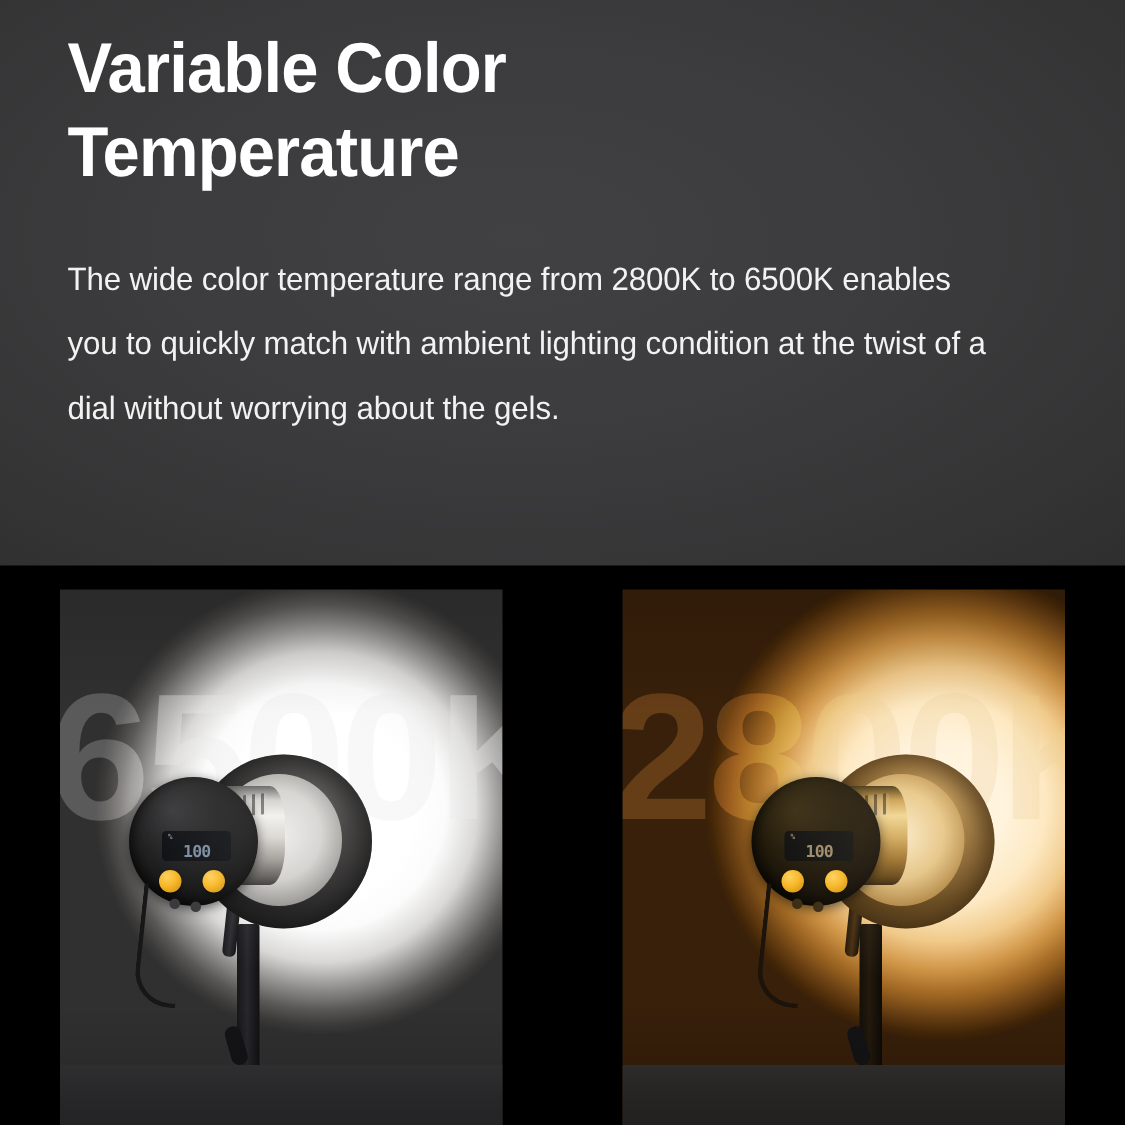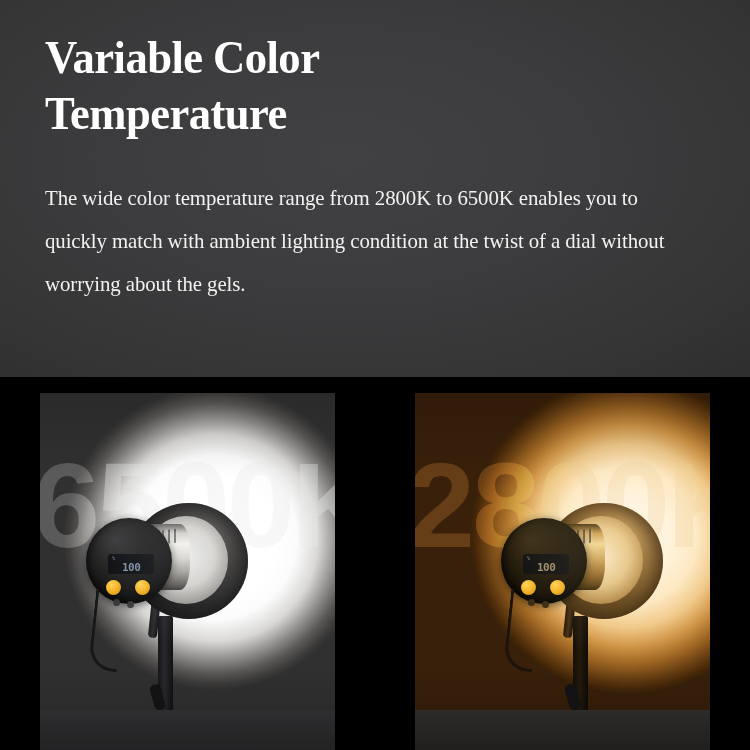--- a/index.html
+++ b/index.html
@@ -28,23 +28,22 @@
         #3c3c3e 28%,
         #343435 52%,
         #2b2b2b 72%,
         #232322 88%,
         #1e1c1b 100%);
     overflow: hidden;
   }
   #hero-inner {
     position: absolute;
     left: 45px;
-    top: 12px;
+    top: 0;
     width: 660px;
-    font-family: Liberation Serif, serif;
   }
   #hero-title {
     margin: 0;
     padding-top: 17px;
     color: #ffffff;
     font-size: 47px;
     font-weight: 700;
     line-height: 56px;
     letter-spacing: -0.6px;
     white-space: pre-line;

